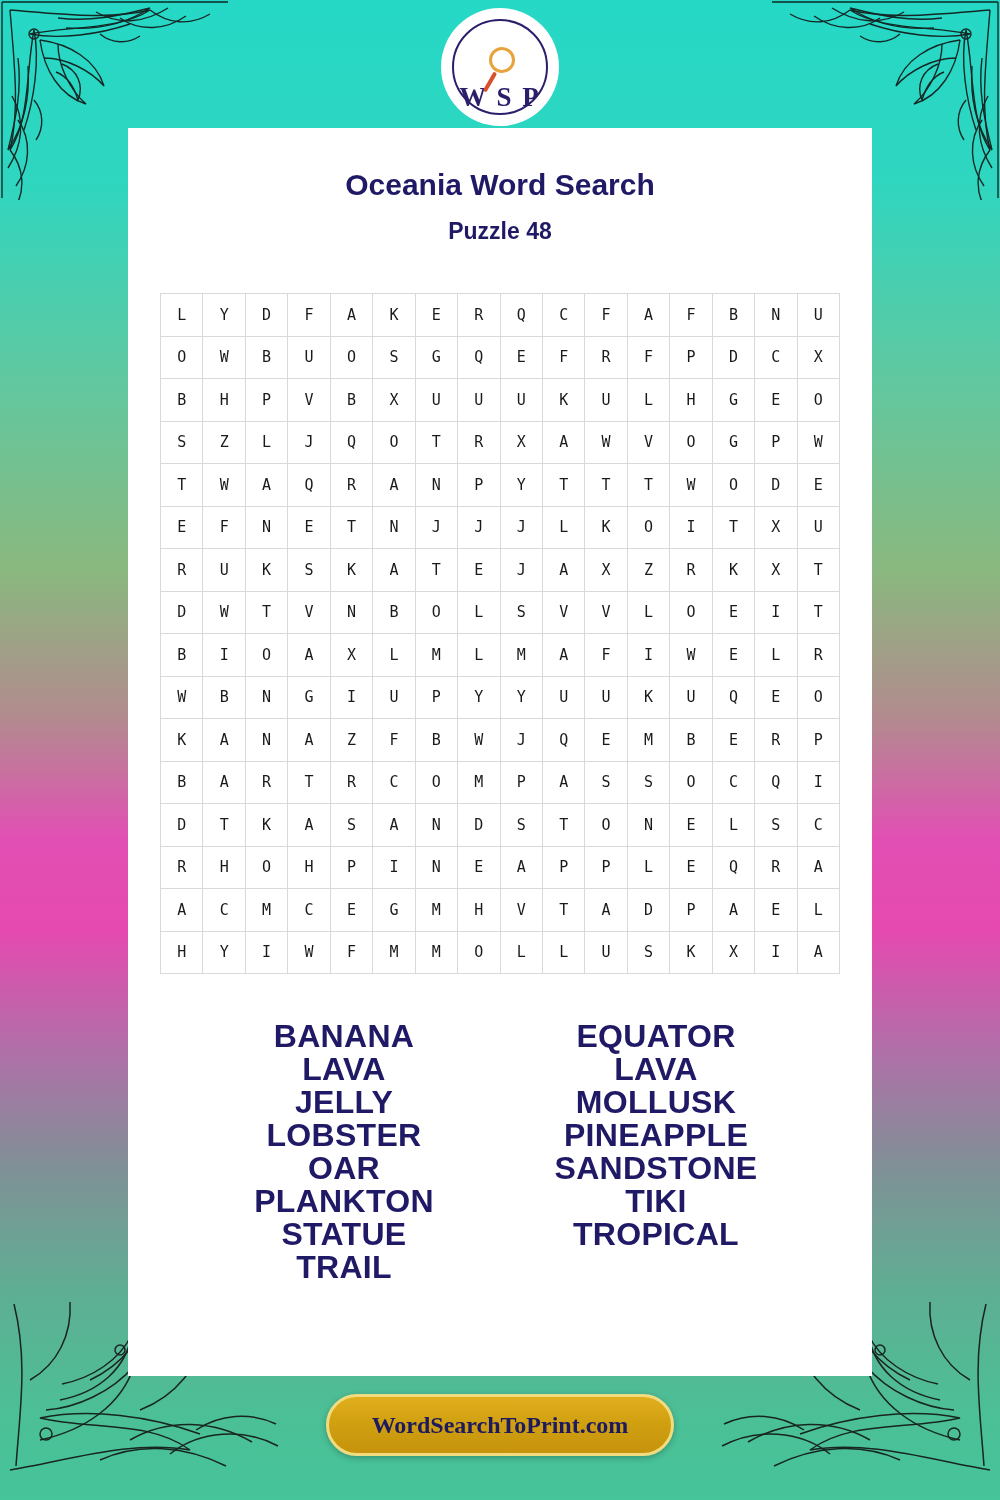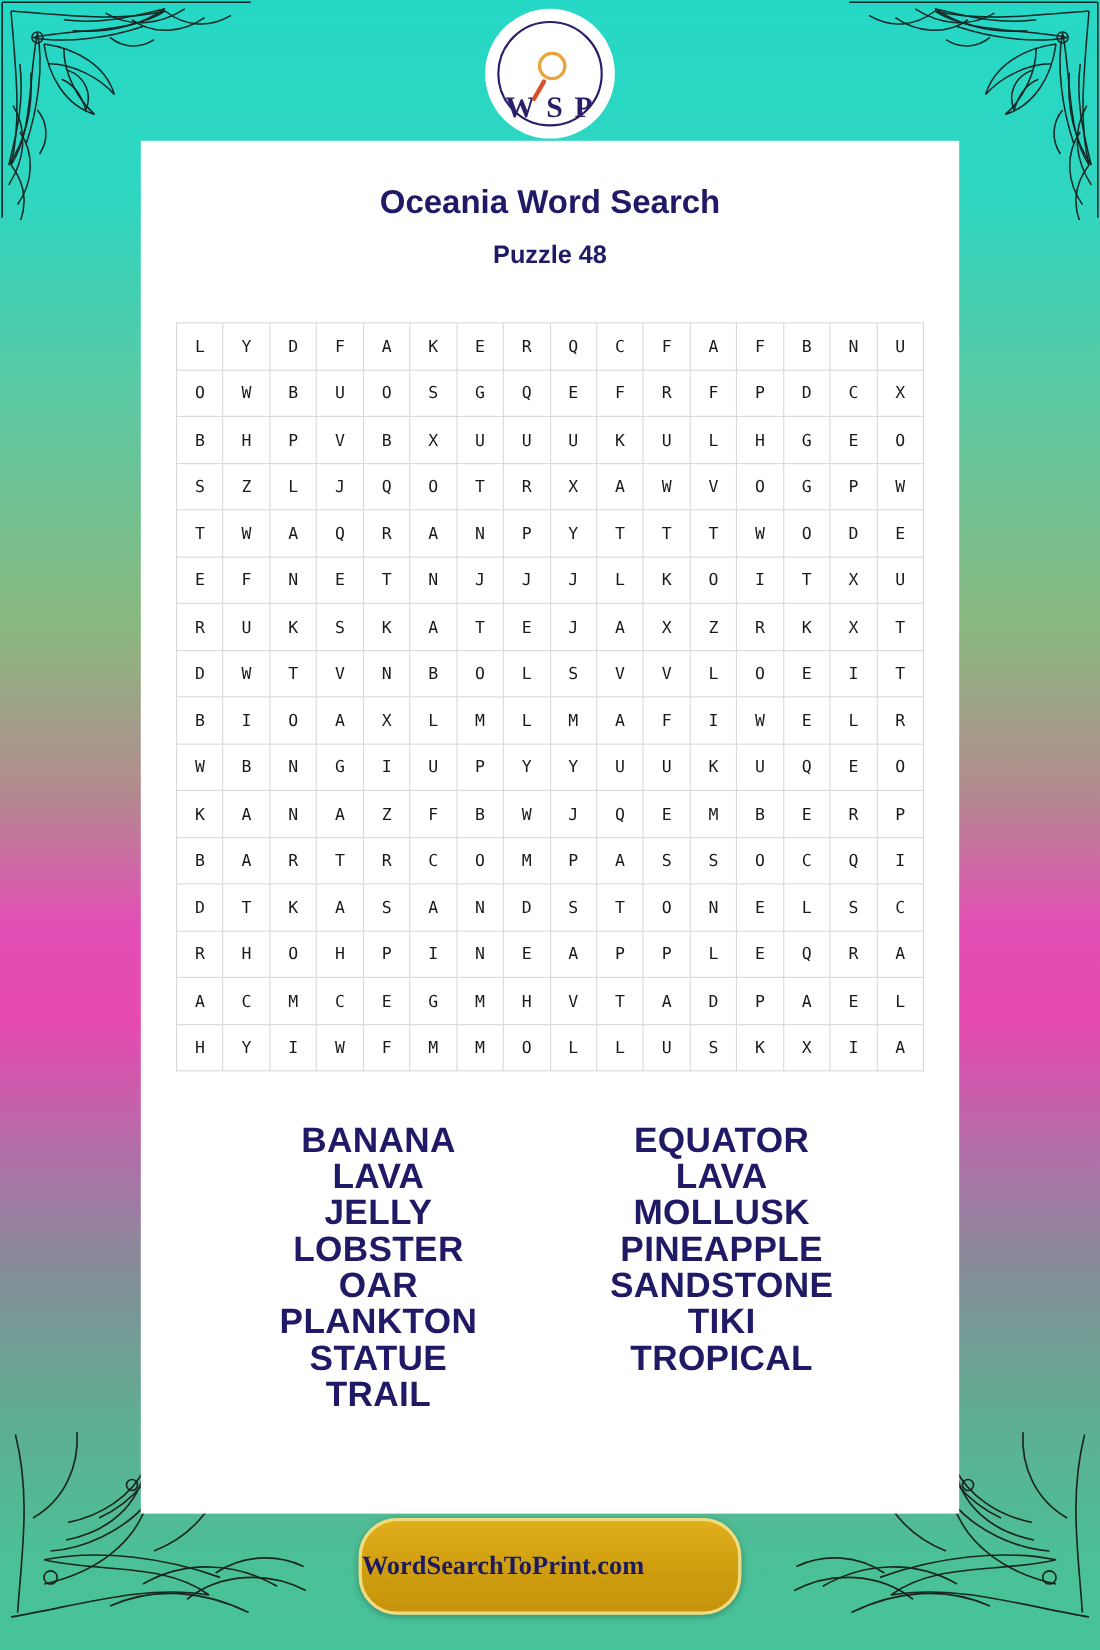--- a/index.html
+++ b/index.html
@@ -144,29 +144,30 @@
     font-size: 32px;
     font-weight: bold;
     line-height: 33px;
     letter-spacing: 0.3px;
   }
 
   
   .badge {
     position: absolute;
     left: 50%;
-    bottom: 32px;
+    bottom: 44px;
     transform: translateX(-50%);
     width: 348px;
-    height: 88px;
+    height: 62px;
     border-radius: 35px;
     background: linear-gradient(180deg, #e0ae1d 0%, #d09f10 50%, #c6930c 100%);
     border: 3px solid #f0dc7e;
     display: flex;
     align-items: center;
+    justify-content: center;
     z-index: 6;
     box-shadow: 0 2px 6px rgba(0,0,0,0.25);
   }
   .badge-text {
     color: #1d1a5e;
     font-size: 24px;
     font-weight: bold;
     font-family: "Liberation Serif", serif;
   }
 </style>

